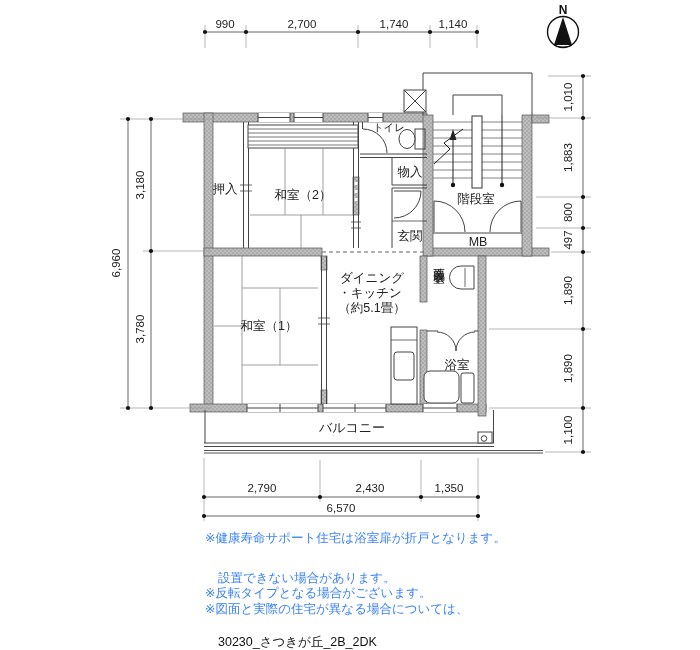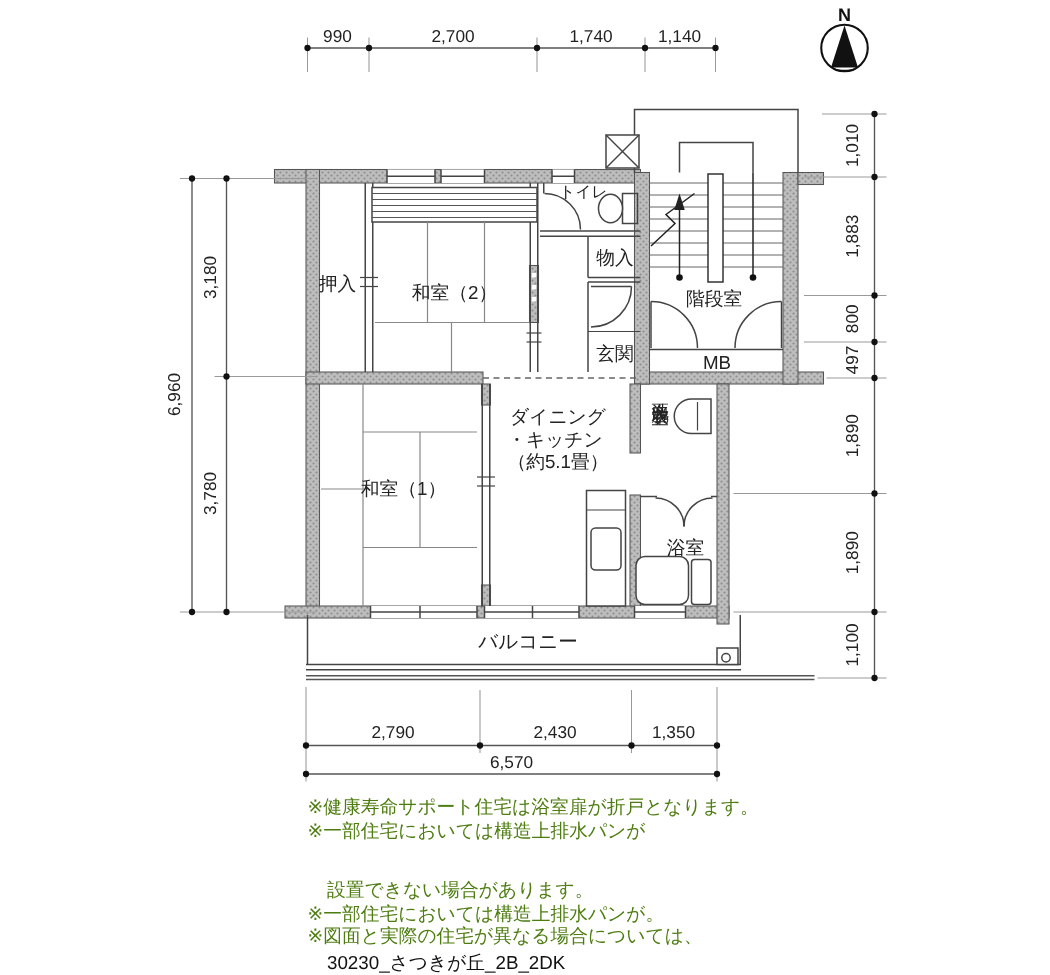--- a/index.html
+++ b/index.html
@@ -11,21 +11,21 @@
   .dimtext{font-size:11.5px;fill:#222;}
   .roomtext{font-size:12.5px;fill:#222;}
   .smalltext{font-size:10.5px;fill:#222;}
   .northtext{font-size:12px;fill:#111;font-weight:bold;}
   .vlabel{
     position:absolute;writing-mode:vertical-rl;text-orientation:upright;
     font-size:11.5px;letter-spacing:1px;color:#222;
   }
   .notes{
     position:absolute;left:205px;top:531px;width:330px;
-    font-size:12.5px;line-height:15.5px;color:#4d7c0f;
+    font-size:12.5px;line-height:15.5px;color:#3b82f6;
   }
   .notes .indent{padding-left:13px;margin-top:24px;}
   .footer{
     position:absolute;left:218px;top:634px;font-size:12.5px;color:#111;
   }
 </style>
 </head>
 <body>
 
 <div id="stage">
@@ -307,20 +307,19 @@
     <text class="roomtext" x="372" y="312">（約5.1畳）</text>
     <text class="roomtext" x="457" y="369">浴室</text>
     <text class="roomtext" x="352" y="432" style="font-size:13px">バルコニー</text>
   </g>
 </svg>
 
 <div class="vlabel" style="left:431px;top:259px;height:70px;">洗面脱衣室</div>
 
 <div class="notes">
   <div>※健康寿命サポート住宅は浴室扉が折戸となります。</div>
-  <div>※一部住宅においては構造上排水パンが</div>
   <div class="indent">設置できない場合があります。</div>
-  <div>※一部住宅においては構造上排水パンが。</div>
+  <div>※反転タイプとなる場合がございます。</div>
   <div>※図面と実際の住宅が異なる場合については、</div>
 </div>
 
 <div class="footer">30230_さつきが丘_2B_2DK</div>
 </div>
 
 </body></html>

